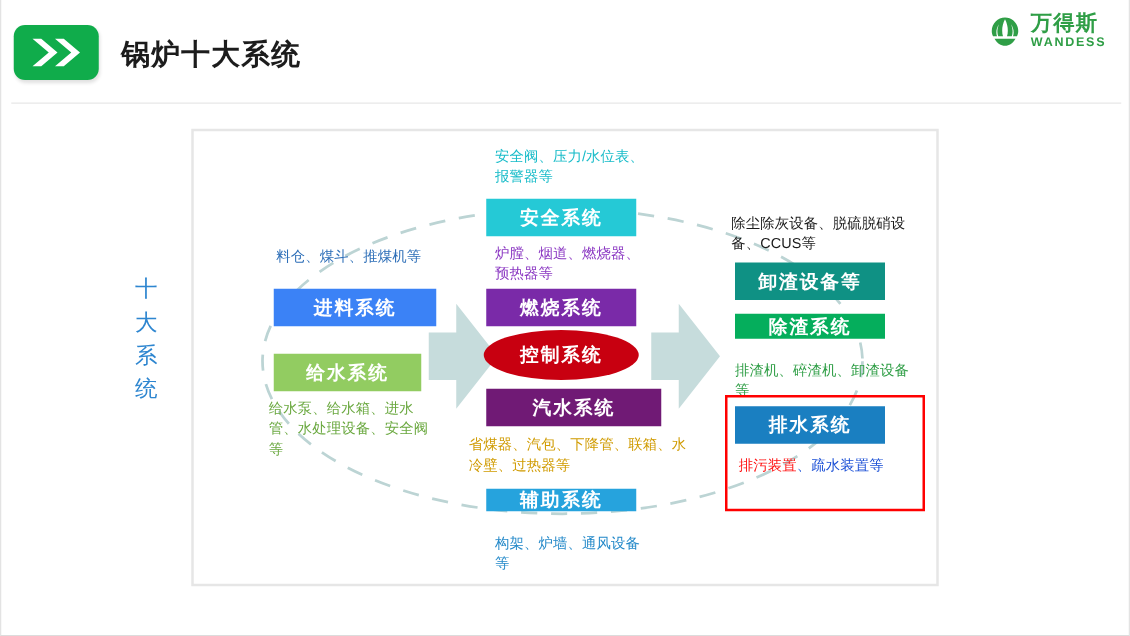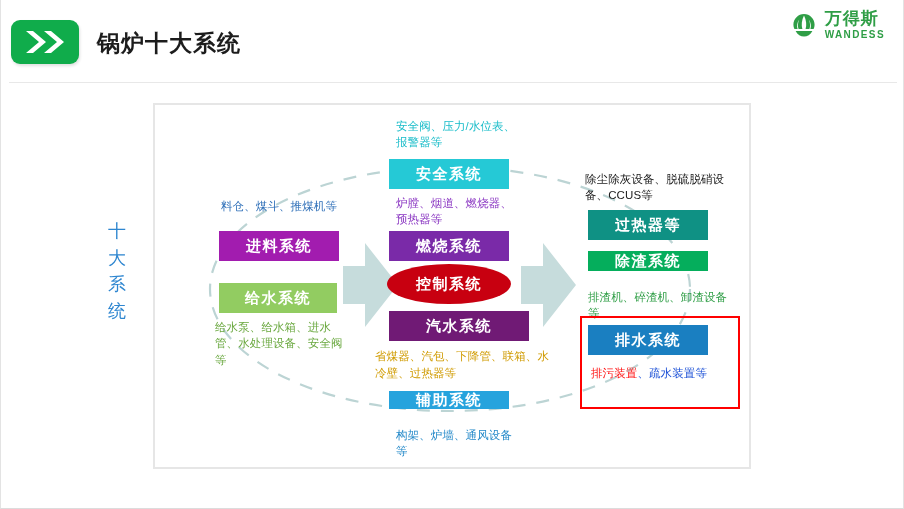--- a/index.html
+++ b/index.html
@@ -135,21 +135,21 @@
 
   .caption {
     position: absolute;
     font-size: 11.5px;
     line-height: 1.42;
     font-weight: normal;
     letter-spacing: 0.1px;
   }
 
   
-  #node-feed      { left: 66px;  top: 128px; width: 120px; height: 30px; background: #a21caf; }
+  #node-feed      { left: 66px;  top: 128px; width: 130px; height: 30px; background: #3b82f6; }
   #node-water     { left: 66px;  top: 180px; width: 118px; height: 30px; background: #92cc61; }
   #node-safety    { left: 236px; top: 56px;  width: 120px; height: 30px; background: #25c9d6; }
   #node-combust   { left: 236px; top: 128px; width: 120px; height: 30px; background: #7a2aa8; }
   #node-control   { left: 234px; top: 161px; width: 124px; height: 40px; background: #c80010; }
   #node-steam     { left: 236px; top: 208px; width: 140px; height: 30px; background: #701a75; }
   #node-aux       { left: 236px; top: 288px; width: 120px; height: 18px; background: #26a3dd; }
   #node-fluegas   { left: 435px; top: 107px; width: 120px; height: 30px; background: #0f9184; }
   #node-slag      { left: 435px; top: 148px; width: 120px; height: 20px; background: #05ae5c; }
   #node-drain     { left: 435px; top: 222px; width: 120px; height: 30px; background: #1a7fc1; }
 
@@ -258,21 +258,21 @@
     </div>
     <div class="caption" id="cap-steam">省煤器、汽包、下降管、联箱、水冷壁、过热器等</div>
 
     <div class="node" id="node-aux">
       <span>辅助系统</span>
     </div>
     <div class="caption" id="cap-aux">构架、炉墙、通风设备等</div>
 
     <div class="caption" id="cap-fluegas">除尘除灰设备、脱硫脱硝设备、CCUS等</div>
     <div class="node" id="node-fluegas">
-      <span>过热器等</span>
+      <span>卸渣设备等</span>
     </div>
 
     <div class="node" id="node-slag">
       <span>除渣系统</span>
     </div>
     <div class="caption" id="cap-slag">排渣机、碎渣机、卸渣设备等</div>
 
     <div id="highlight-frame"></div>
     <div class="node" id="node-drain">
       <span>排水系统</span>

